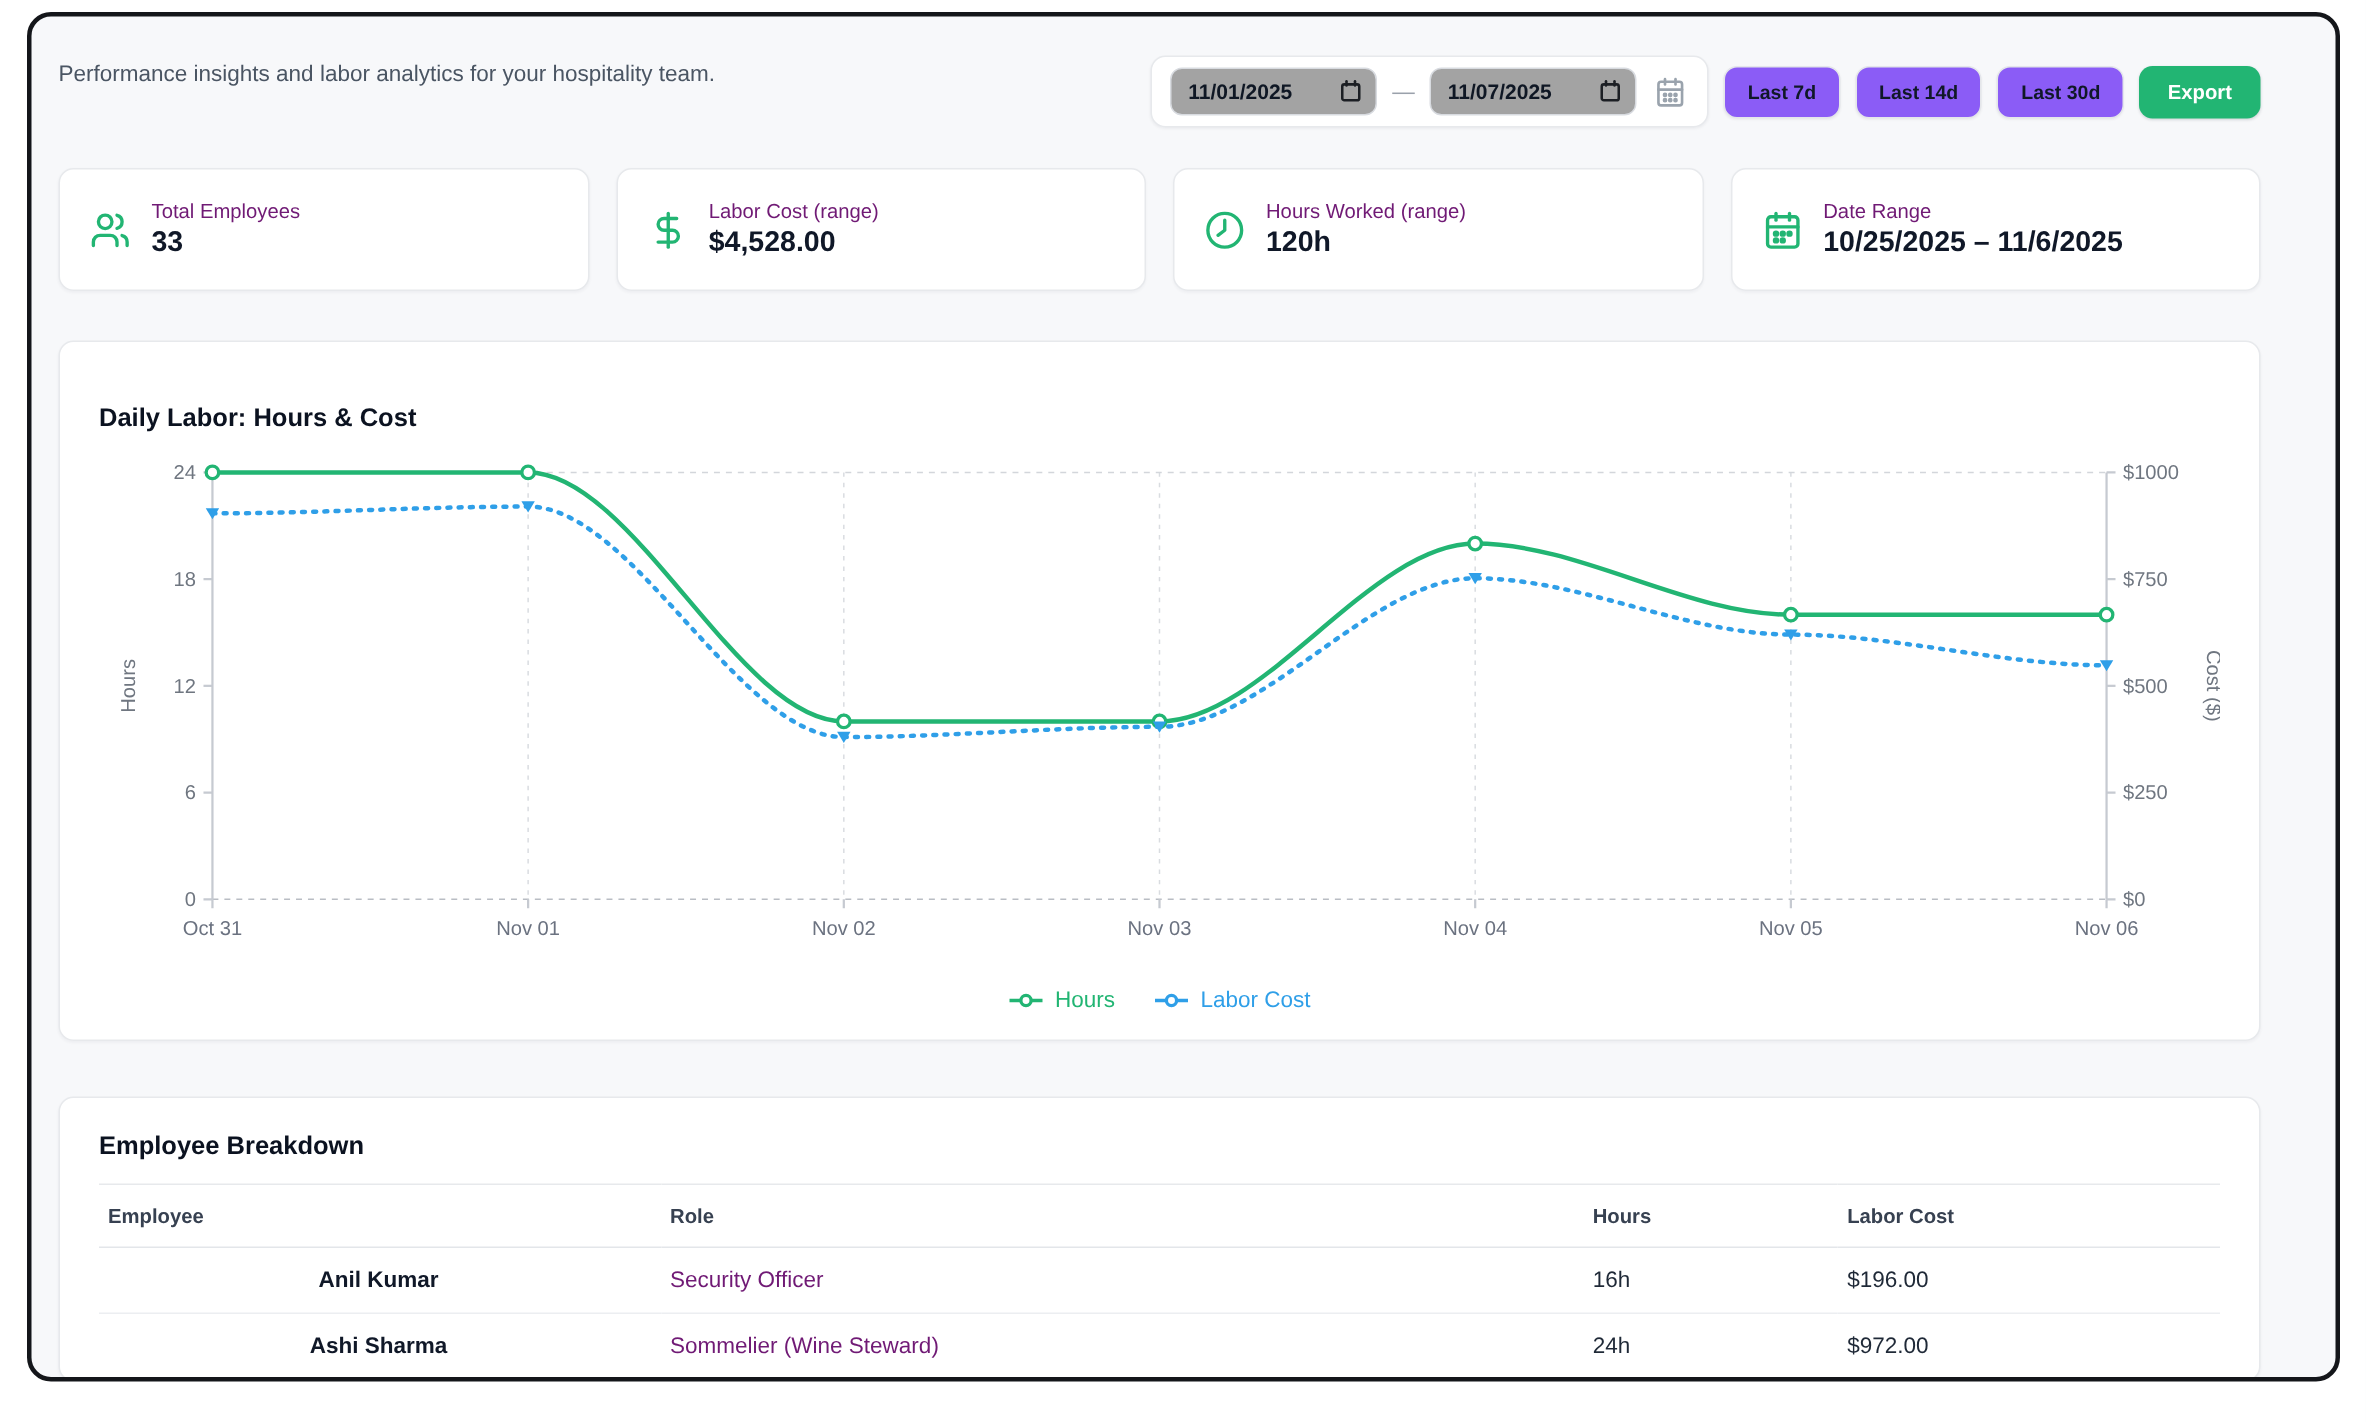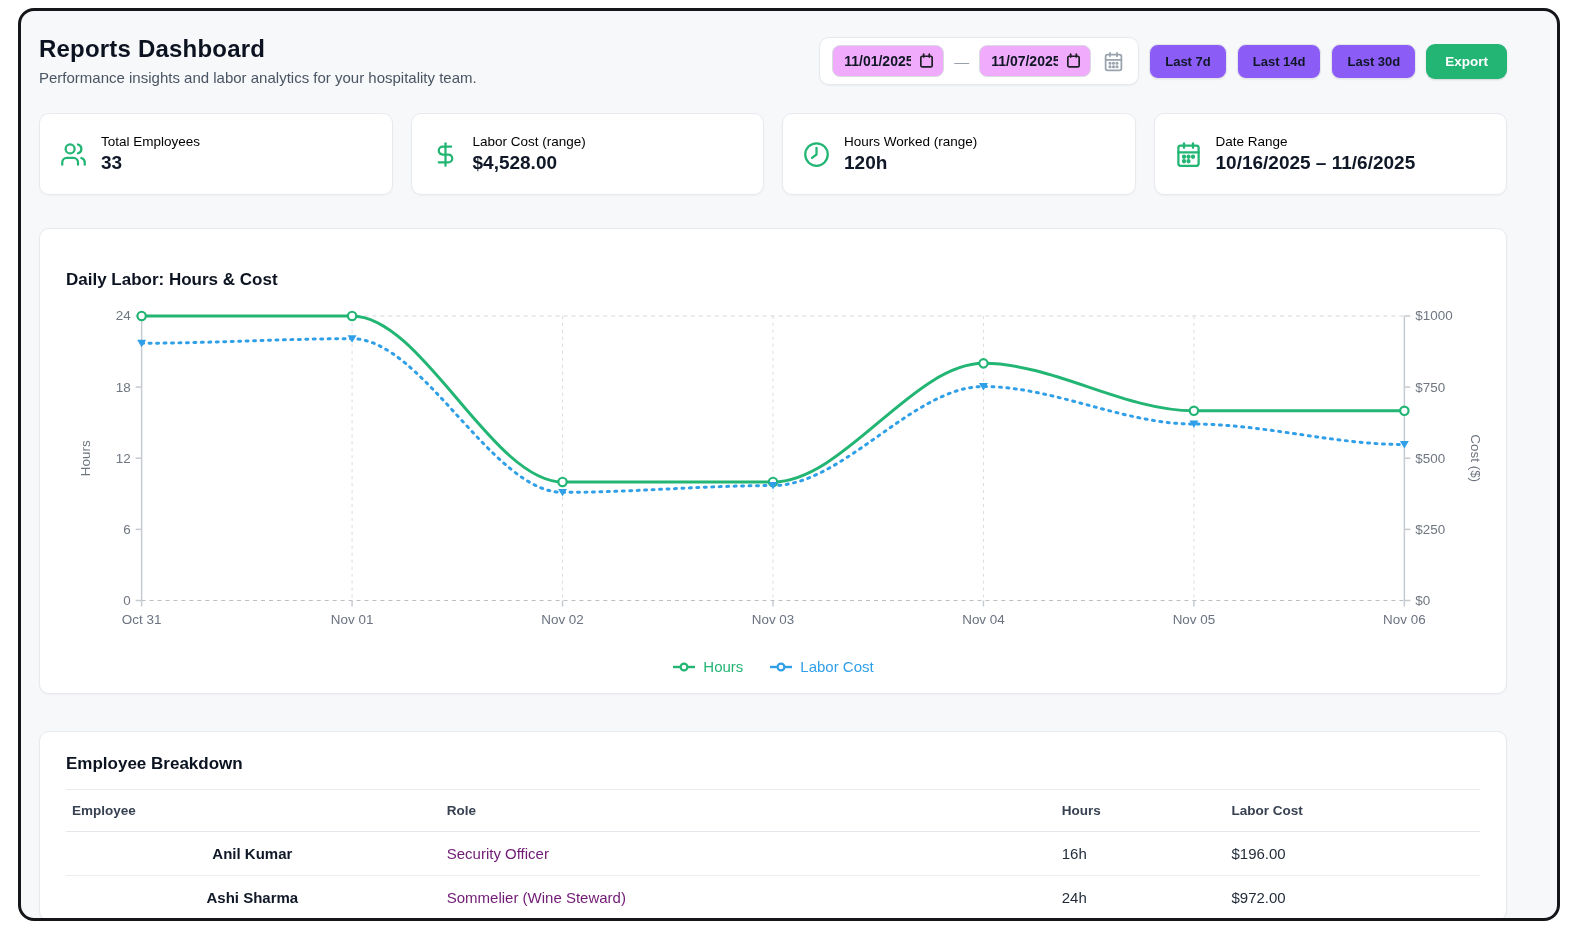--- a/index.html
+++ b/index.html
@@ -14,21 +14,21 @@
   .header-row { display:flex; justify-content:space-between; align-items:flex-start; }
   .page-title { font-size:24px; font-weight:bold; color:#0b1220; letter-spacing:.2px; }
   .page-subtitle { font-size:15px; color:#4a5563; margin-top:6px; }
   .controls { display:flex; align-items:center; gap:10px; margin-top:2px; }
   .date-range-box {
     display:flex; align-items:center; gap:10px; background:#fff; border:1px solid #e7e9ec;
     border-radius:10px; padding:7px 12px; box-shadow:0 1px 2px rgba(16,24,40,.05);
   }
   .date-field { position:relative; }
   .date-field input {
-    width:112px; height:32px; border:1px solid #d8dbe0; border-radius:8px; background:#f0abfc;
+    width:138px; height:32px; border:1px solid #d8dbe0; border-radius:8px; background:#a3a3a3;
     font-family:inherit; font-size:14px; font-weight:600; color:#0f1724; padding:0 32px 0 11px; outline:none;
   }
   .date-field .picker-icon { position:absolute; right:9px; top:7px; pointer-events:auto; cursor:pointer; }
   .dash-sep { color:#9aa1ab; font-size:15px; }
   .cal-btn { background:none; border:none; cursor:pointer; display:flex; align-items:center; padding:2px; }
   .quick-btn {
     background:#8b5cf6; border:1px solid #e4e6ea; border-radius:9px; padding:9px 15px;
     font-family:inherit; font-size:13px; font-weight:bold; color:#101828; cursor:pointer;
     box-shadow:0 1px 1.5px rgba(0,0,0,.05);
   }
@@ -38,21 +38,21 @@
     box-shadow:0 1px 2px rgba(16,24,40,.15);
   }
 
   
   .stats-row { display:grid; grid-template-columns:repeat(4,1fr); gap:18px; margin-top:27px; }
   .stat-card {
     background:#fff; border:1px solid #e7e9ec; border-radius:10px; padding:17px 20px;
     display:flex; align-items:center; gap:14px; box-shadow:0 1px 2px rgba(16,24,40,.04); min-height:82px;
   }
   .stat-icon { flex:0 0 auto; display:flex; }
-  .stat-label { font-size:13.5px; color:#000000; }
+  .stat-label { font-size:13.5px; color:#701a75; }
   .stat-value { font-size:19px; font-weight:bold; color:#101828; margin-top:3px; }
 
   
   .panel {
     background:#fff; border:1px solid #e7e9ec; border-radius:10px;
     box-shadow:0 1px 2px rgba(16,24,40,.04);
   }
   .chart-panel { margin-top:33px; padding:41px 26px 14px; }
   .panel-title { font-size:17px; font-weight:bold; color:#0b1220; }
   .chart-wrap { margin-top:12px; }
@@ -76,21 +76,20 @@
   .cell-hours, .cell-cost { color:#1f2937; }
 </style>
 </head>
 <body>
 
 <div class="frame">
   <div class="page">
 
     <div class="header-row">
       <div>
-        <div class="page-title">Reports Dashboard</div>
         <div class="page-subtitle">Performance insights and labor analytics for your hospitality team.</div>
       </div>
       <div class="controls">
         <div class="date-range-box">
           <span class="date-field">
             <input type="text" value="11/01/2025" style="">
             <svg class="picker-icon" width="17" height="17" viewBox="0 0 24 24" fill="none" stroke="#1c1f24" stroke-width="2.4" stroke-linecap="round">
                 <rect x="4" y="6" width="16" height="15" rx="2"></rect>
                 <line x1="8" y1="3" x2="8" y2="7"></line>
                 <line x1="16" y1="3" x2="16" y2="7"></line>
@@ -175,21 +174,21 @@
               <line x1="3" y1="10" x2="21" y2="10"></line>
               <circle cx="8" cy="14" r="0.9" fill="#22b573"></circle>
               <circle cx="12" cy="14" r="0.9" fill="#22b573"></circle>
               <circle cx="16" cy="14" r="0.9" fill="#22b573"></circle>
               <circle cx="8" cy="18" r="0.9" fill="#22b573"></circle>
               <circle cx="12" cy="18" r="0.9" fill="#22b573"></circle>
             </svg>
         </span>
         <span>
           <div class="stat-label">Date Range</div>
-          <div class="stat-value">10/16/2025 – 11/6/2025</div>
+          <div class="stat-value">10/25/2025 – 11/6/2025</div>
         </span>
       </div>
     </div>
 
     <div class="panel chart-panel">
       <div class="panel-title">Daily Labor: Hours &amp; Cost</div>
       <div class="chart-wrap" id="chart-host"><svg viewBox="0 0 1421 352" width="100%">
             <g>
               <line x1="287.5" y1="14" x2="287.5" y2="300" stroke="#d9dce0" stroke-width="1" stroke-dasharray="3 4"></line>
               <line x1="499" y1="14" x2="499" y2="300" stroke="#d9dce0" stroke-width="1" stroke-dasharray="3 4"></line>

